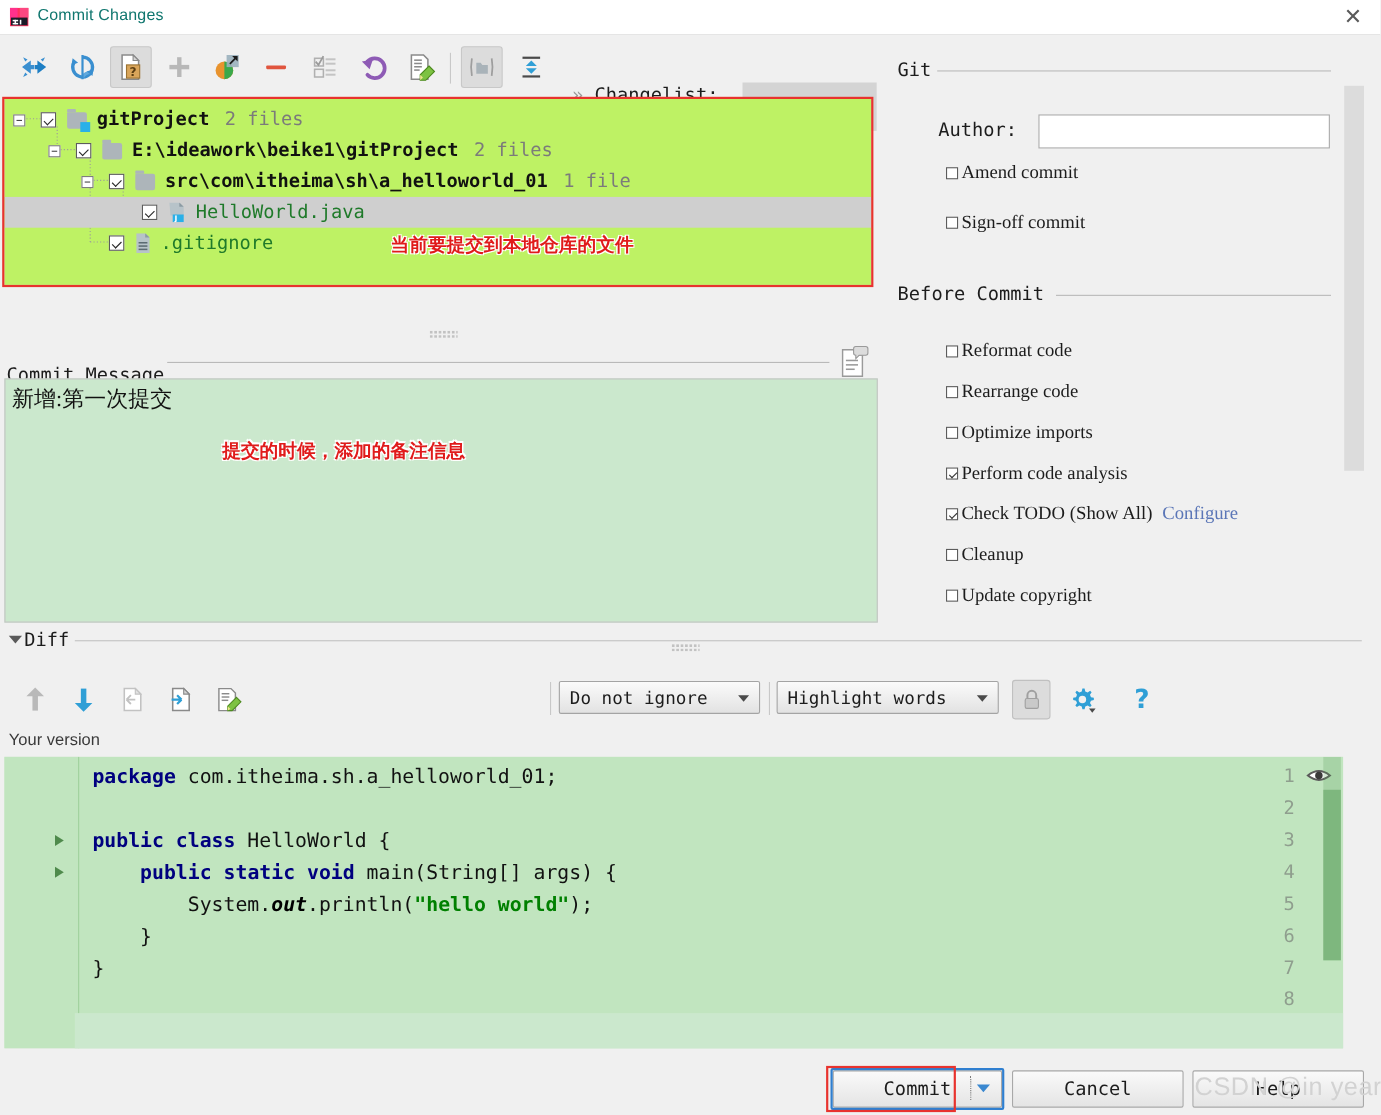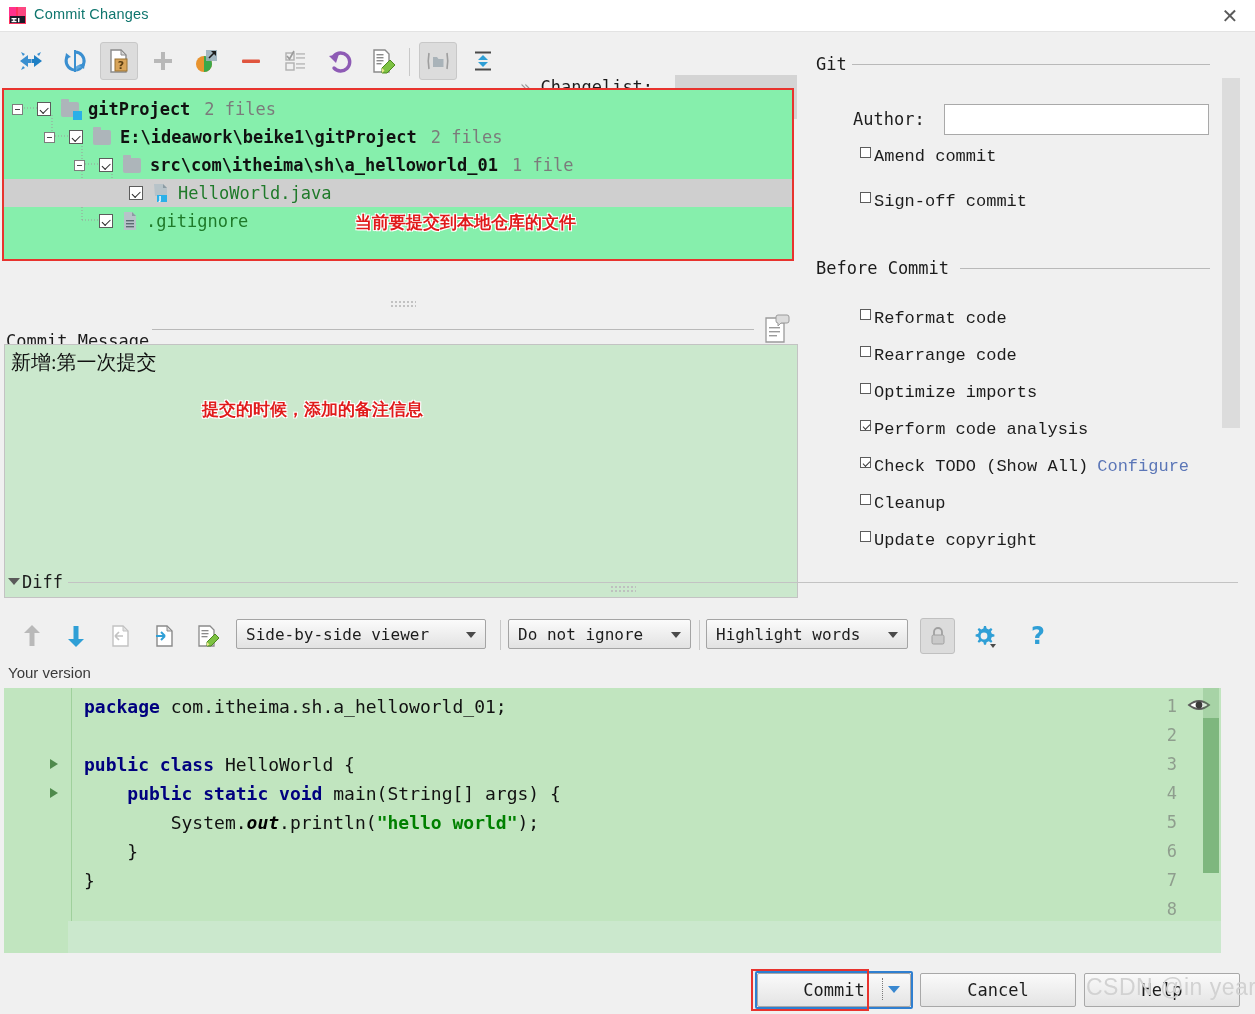--- a/index.html
+++ b/index.html
@@ -76,21 +76,21 @@
     transform: rotate(-45deg);
   }
 
   
   .tree-outline {
     position: absolute; left: 2px; top: 88px; width: 792px; height: 173px;
     border: 2px solid #e8332e;
   }
   .tree {
     position: absolute; left: 4px; top: 90px; width: 788px; height: 169px;
-    background: #86efac; overflow: hidden;
+    background: #bef264; overflow: hidden;
   }
   .tree-row {
     position: relative; height: 28px; display: flex; align-items: center;
     font-size: 17px; white-space: nowrap;
     font-family: "DejaVu Sans Mono", monospace;
   }
   .tree-row.sel { background: #cfcfcf; }
   .cb {
     width: 14px; height: 14px; background: #ffffff;
     border: 1px solid #5c5c5c; position: relative; flex: none;
@@ -154,21 +154,21 @@
     margin-top: 12px;
   }
   .cm-head-line {
     position: absolute; left: 152px; top: 329px; width: 602px; height: 1px;
     background: #b9b9b9;
   }
   .cm-icon {
     position: absolute; left: 764px; top: 314px; width: 26px; height: 30px; cursor: pointer;
   }
   .cm-box {
-    position: absolute; left: 4px; top: 344px; width: 794px; height: 254px;
+    position: absolute; left: 4px; top: 344px; width: 794px; height: 222px;
     background: #cbe8cd; border: 1px solid #c3c3c3;
     padding: 4px 6px;
     font-family: "Liberation Serif", serif;
     font-size: 20px; color: #111;
     cursor: text;
   }
   .cm-note {
     position: absolute; left: 178px; top: 398px;
     font-family: "Liberation Serif", serif;
     font-size: 17px; font-weight: bold; color: #e01b1b;
@@ -185,23 +185,23 @@
   .rp-line { position: absolute; height: 1px; background: #b9b9b9; }
   .author-label {
     position: absolute; left: 853px; top: 109px; font-size: 17px; color: #1c1c1c;
     font-family: "DejaVu Sans Mono", monospace;
   }
   .author-input {
     position: absolute; left: 944px; top: 104px; width: 265px; height: 31px;
     background: #fff; border: 1px solid #a9a9a9;
   }
   .ck-row {
-    position: absolute; display: flex; align-items: flex-start;
+    position: absolute; display: flex; align-items: center;
     font-size: 17px; color: #1c1c1c; white-space: nowrap;
-    font-family: Liberation Mono, monospace; cursor: pointer;
+    font-family: Liberation Serif, serif; cursor: pointer;
   }
   .ck {
     width: 11px; height: 11px; background: #fff; border: 1px solid #5c5c5c;
     margin-right: 3px; flex: none; position: relative;
   }
   .ck.checked::after {
     content: ""; position: absolute; left: 1.5px; top: 3px;
     width: 6px; height: 3px;
     border-left: 1.3px solid #3a3a3a; border-bottom: 1.3px solid #3a3a3a;
     transform: rotate(-45deg);
@@ -659,24 +659,20 @@
     <svg width="24" height="24" viewBox="0 0 24 24">
       <path d="M3 2 h11 l4 4 v16 h-15 z" fill="#fff" stroke="#8a8a8a" stroke-width="1.3"></path>
       <rect x="5.5" y="6" width="7" height="1.3" fill="#8a8a8a"></rect>
       <rect x="5.5" y="9" width="7" height="1.3" fill="#8a8a8a"></rect>
       <rect x="5.5" y="12" width="6" height="1.3" fill="#8a8a8a"></rect>
       <path d="M19 10 L23 14 L15 22 L11 22 L11 18 Z" fill="#7dc242" stroke="#4d8a1f" stroke-width="1"></path>
       <path d="M11 22 L11 18 L13.5 20.5 Z" fill="#f0e68c"></path>
     </svg>
   </div>
 
-  <div class="combo" style="left:236px; width:250px">
-    <span class="ctxt">Side-by-side viewer</span>
-    <span class="carr"></span>
-  </div>
 
   <div class="dtb-sep" style="left:500px"></div>
 
   <div class="combo" style="left:508px; width:183px">
     <span class="ctxt">Do not ignore</span>
     <span class="carr"></span>
   </div>
 
   <div class="dtb-sep" style="left:699px"></div>
 

